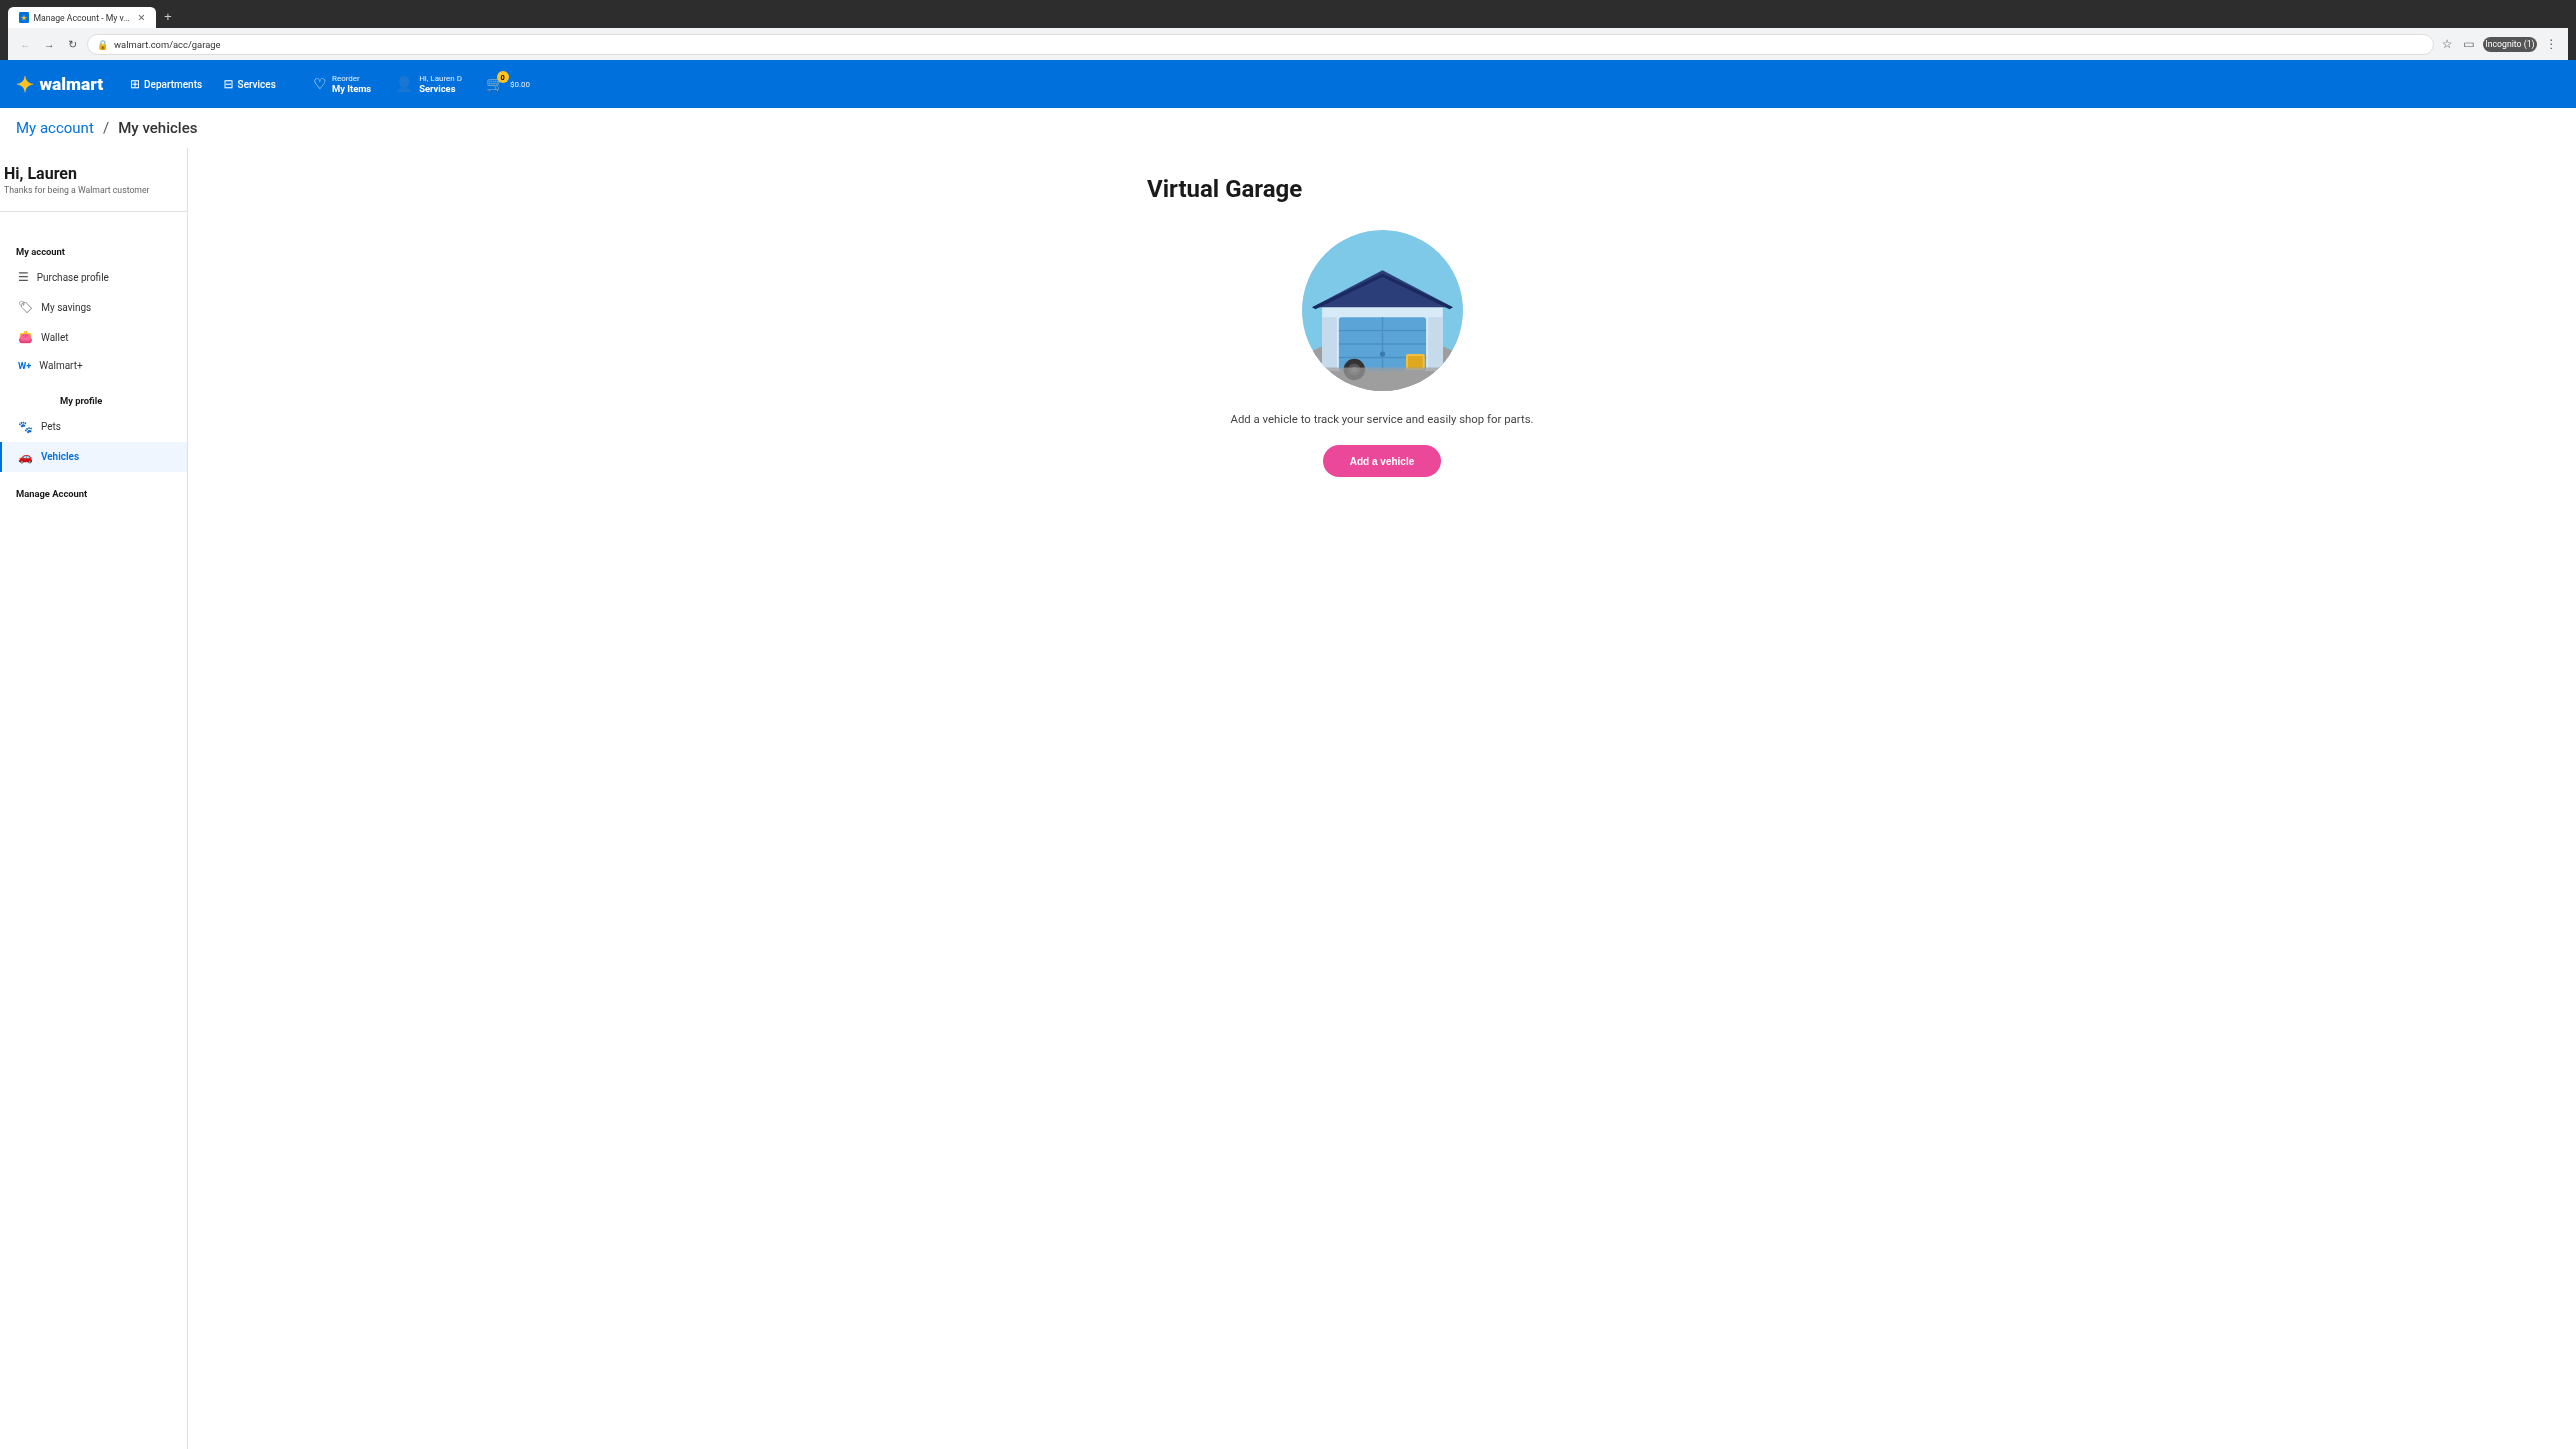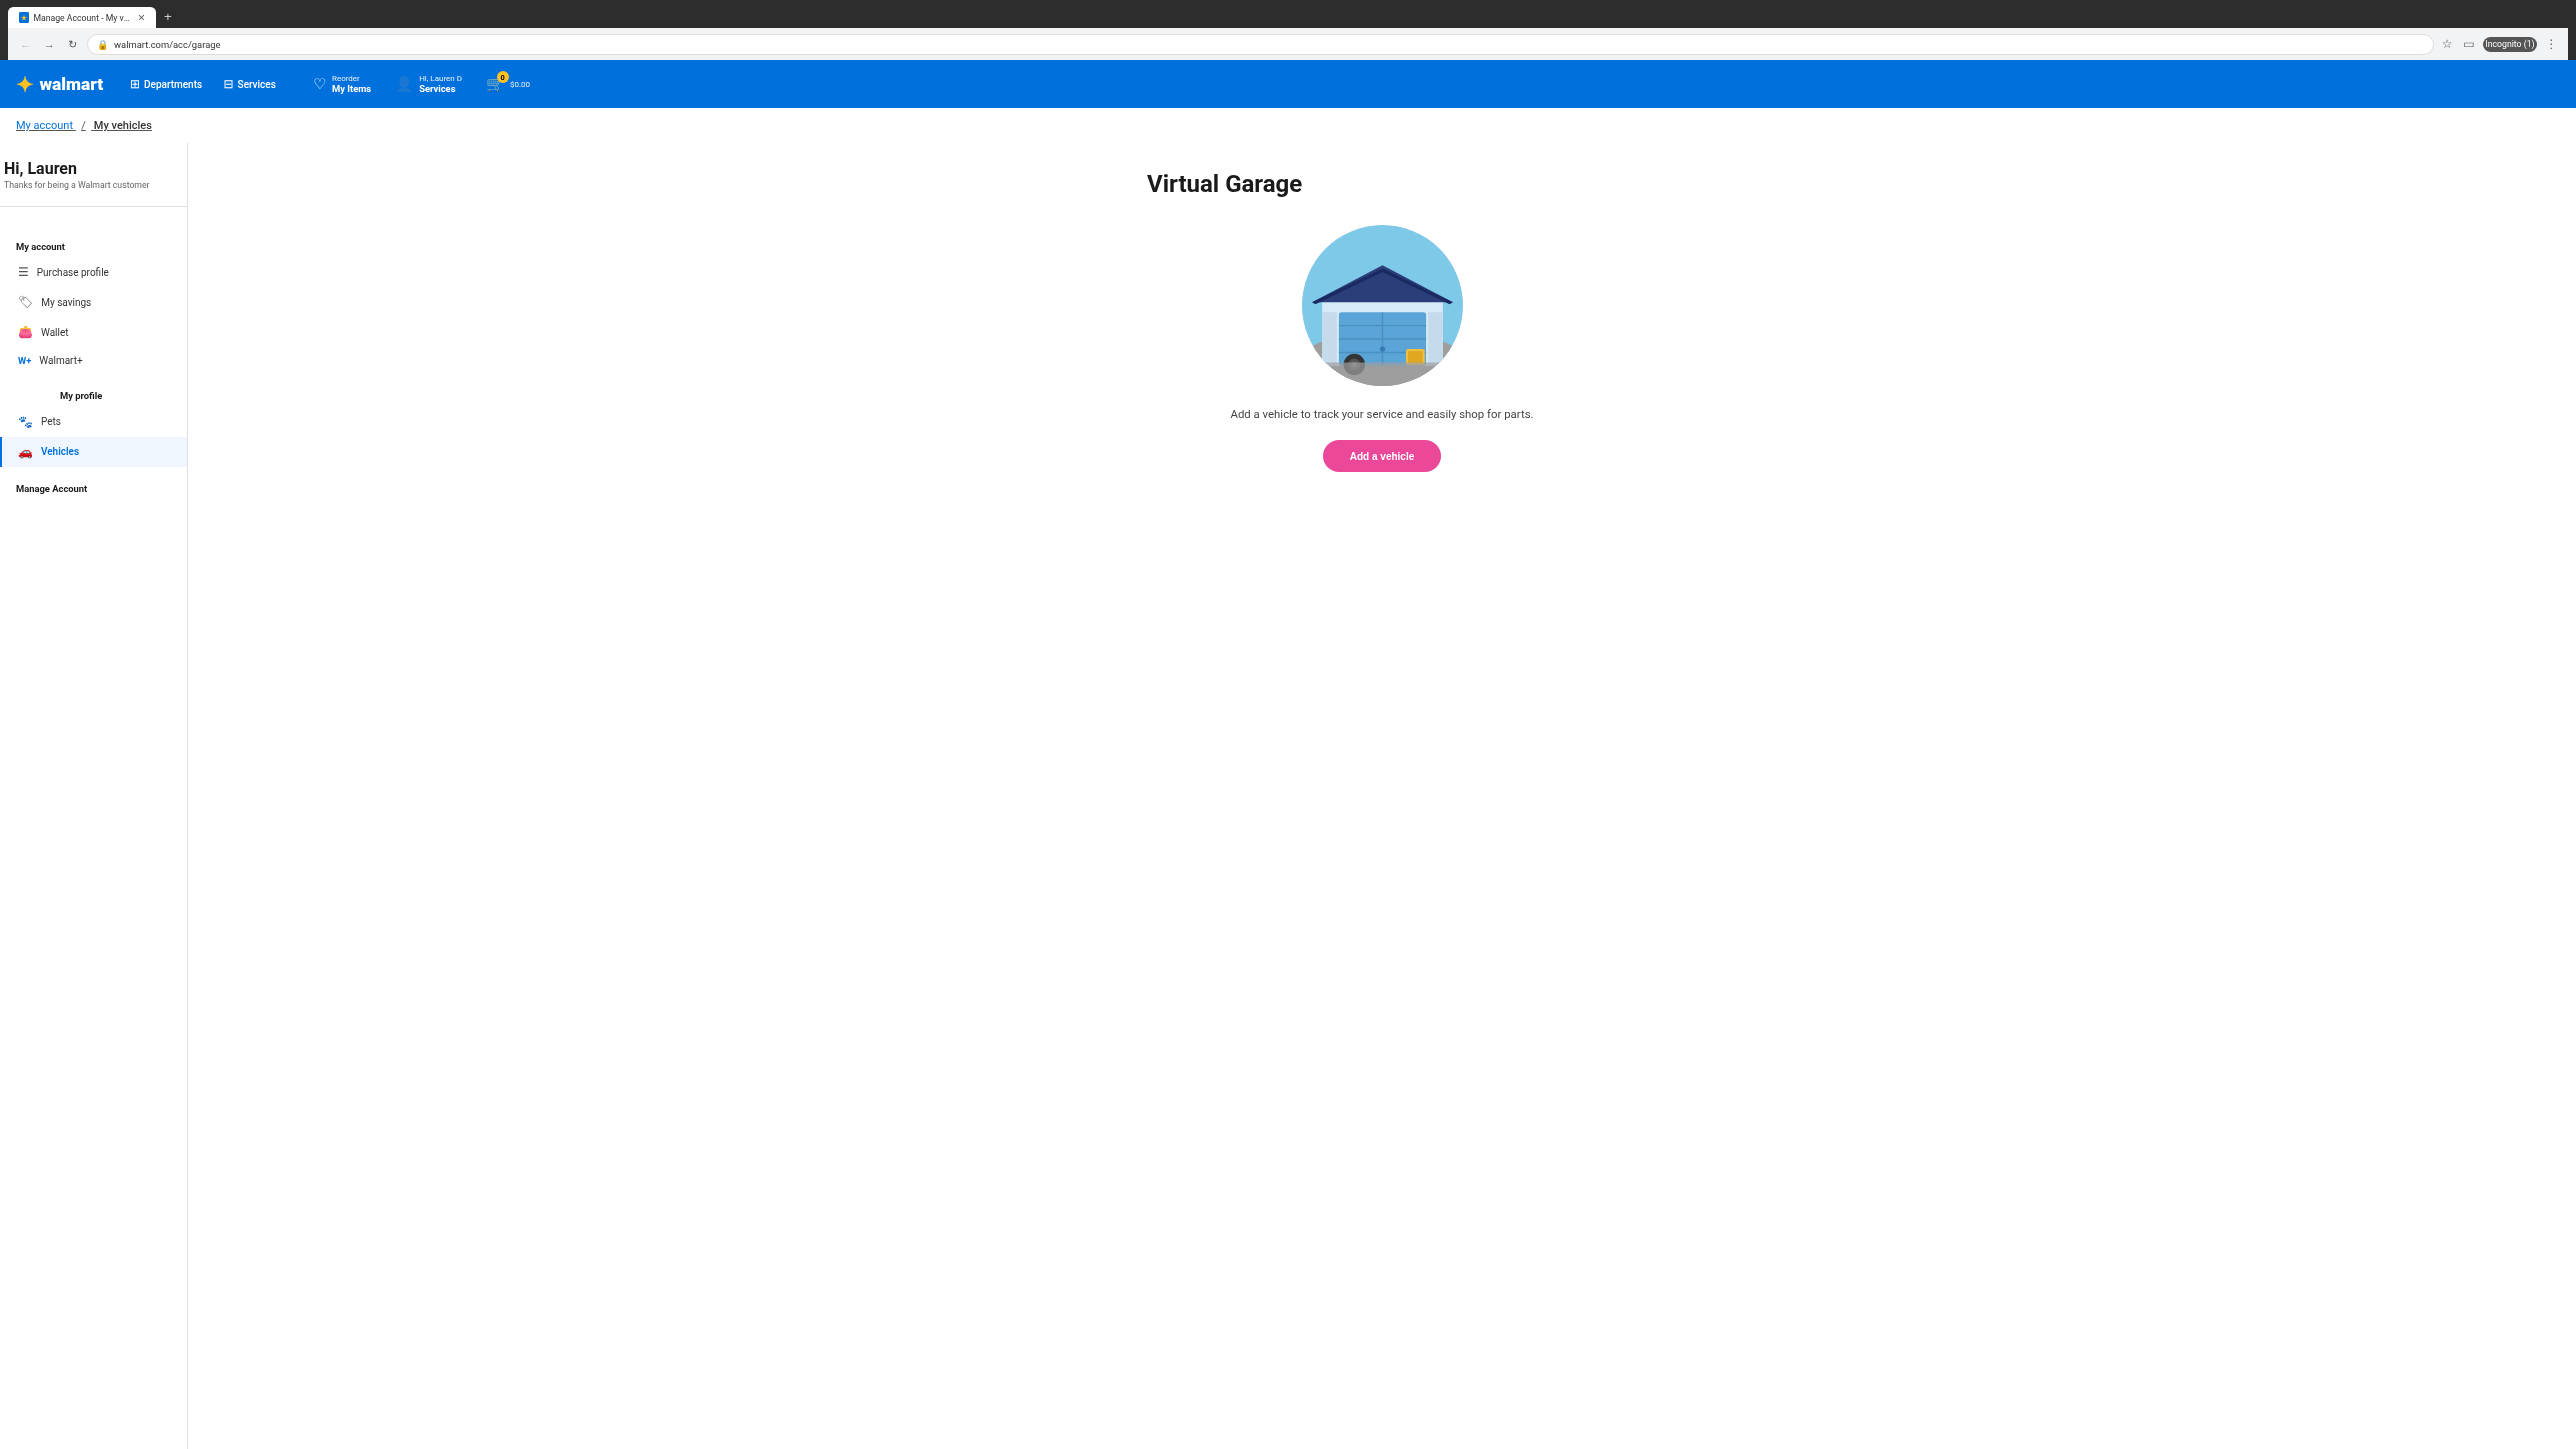--- a/index.html
+++ b/index.html
@@ -38,21 +38,21 @@
     .header-action-text { display: flex; flex-direction: column; }
     .header-action-sub { font-size: 8px; opacity: 0.9; }
     .header-action-main { font-size: 9.4px; font-weight: 700; }
     .cart-badge { position: relative; }
     .cart-count { position: absolute; top: -4px; right: -4px; background: #ffc220; color: #000; border-radius: 50%; width: 12px; height: 12px; font-size: 7.4px; font-weight: 700; display: flex; align-items: center; justify-content: center; }
 
     
     .page-content { display: flex; min-height: calc(100vh - 74px); }
 
     
-    .breadcrumb-bar { padding: 10.7px 16px; font-size: 11px; color: #555; text-decoration: underline; }
+    .breadcrumb-bar { padding: 10.7px 16px; font-size: 15px; color: #555; }
     .breadcrumb-bar a { color: #0071dc; text-decoration: none; }
     .breadcrumb-sep { margin: 0 5.4px; }
     .breadcrumb-current { color: #333; font-weight: 500; }
 
     
     .sidebar { width: 188px; min-width: 188px; padding: 16px 0; border-right: 0.7px solid #e0e0e0; }
     .sidebar-greeting { padding: 0 4px 16px; border-bottom: 0.7px solid #e0e0e0; margin-bottom: 23px; }
     .sidebar-greeting h2 { font-size: 16px; font-weight: 700; color: #1a1a1a; margin-bottom: 2.7px; }
     .sidebar-greeting p { font-size: 8.7px; color: #666; }
     .sidebar-section-label { font-size: 9.4px; font-weight: 700; color: #1a1a1a; padding: 10.7px 16px 5.4px; }

